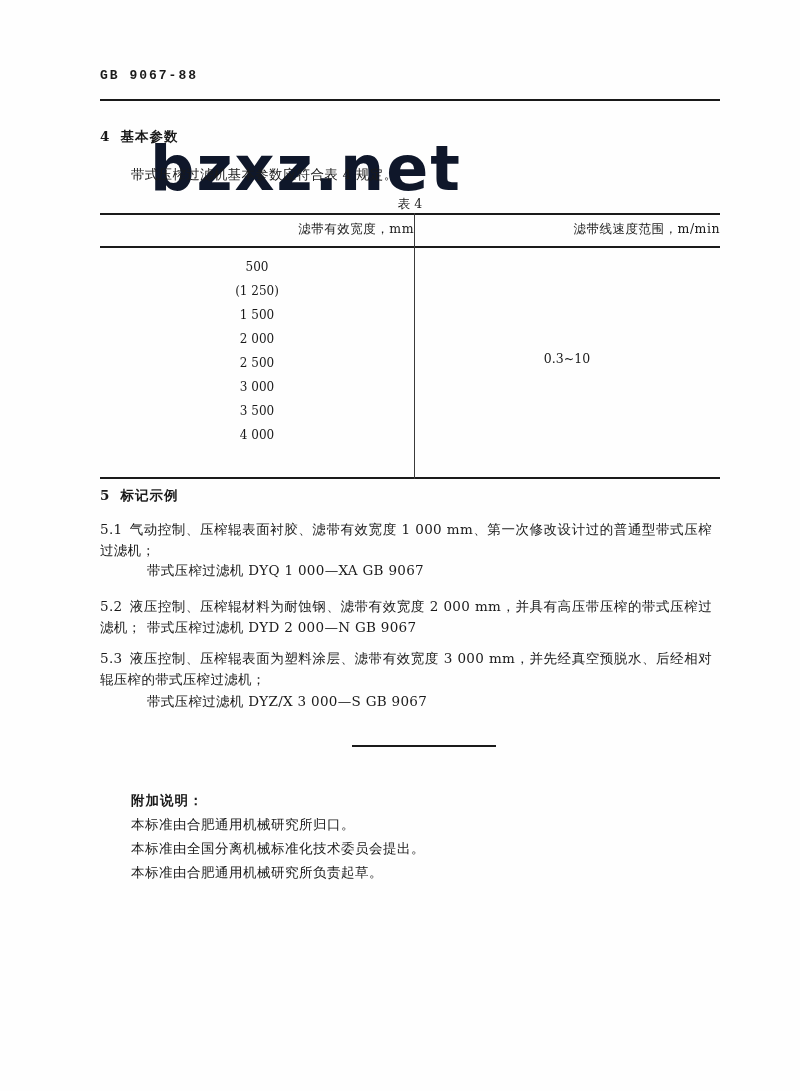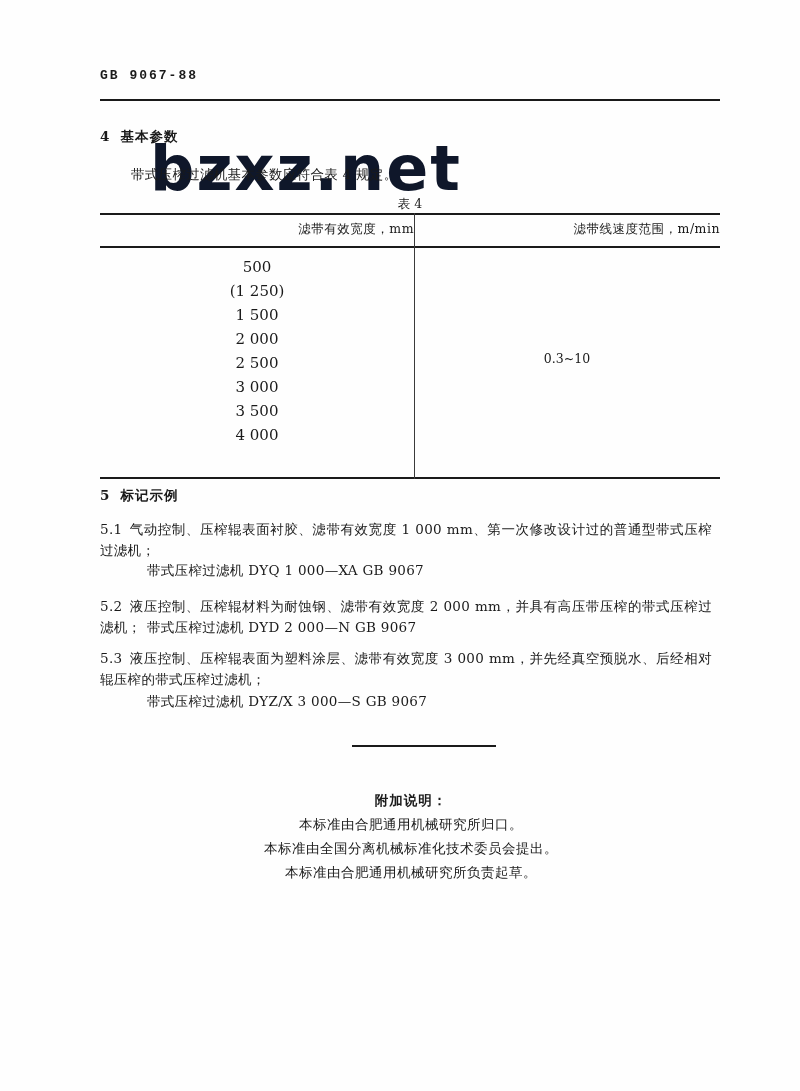--- a/index.html
+++ b/index.html
@@ -121,21 +121,21 @@
   }
   .th-left  { left: 0;     width: 314px; }
   .th-right { left: 314px; width: 306px; }
 
   .col-widths {
     position: absolute;
     top: 42px;
     left: 0;
     width: 314px;
     text-align: center;
-    font-size: 15px;
+    font-size: 12px;
   }
   .col-widths div {
     line-height: 24px;
     font-family: "DejaVu Serif", "Liberation Serif", serif;
   }
   .col-speed {
     position: absolute;
     left: 314px;
     top: 138px;
     width: 306px;
@@ -154,21 +154,20 @@
   }
 
   
   .note-block {
     position: absolute;
     left: 131px;
     top: 788px;
     width: 560px;
     font-size: 13.5px;
     line-height: 24px;
-    text-align: center;
   }
   .note-title {
     font-weight: bold;
     letter-spacing: 1px;
   }
   .note-line { letter-spacing: 0.5px; }
 
   .model-line {
     position: absolute;
     font-size: 13.5px;

